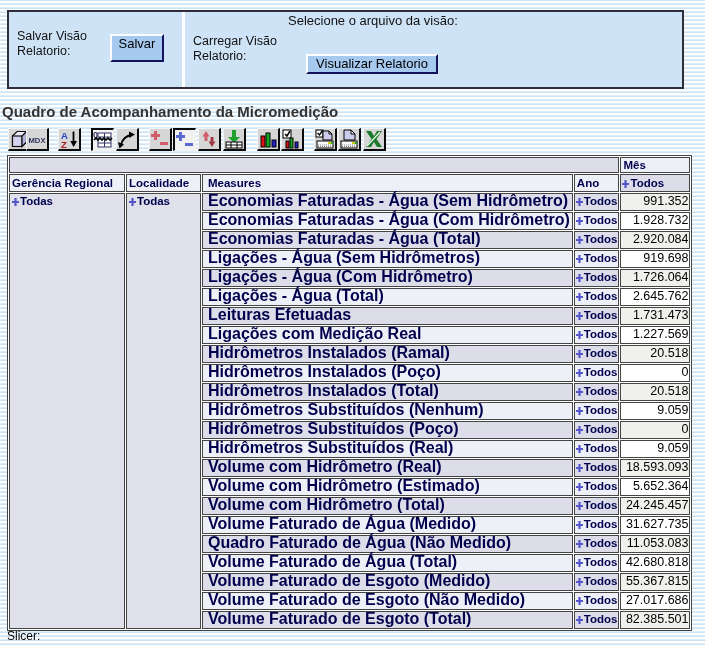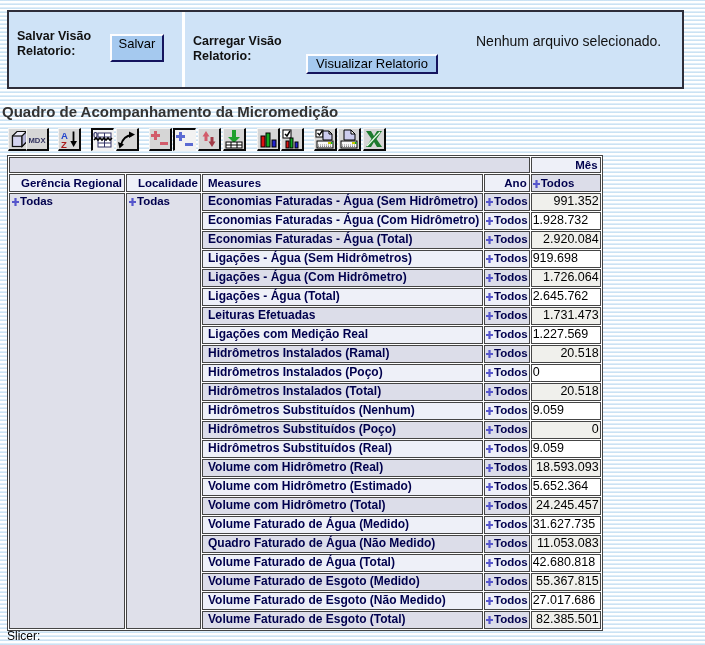--- a/index.html
+++ b/index.html
@@ -1,21 +1,21 @@
 <!DOCTYPE html>
 <html><head><meta charset="utf-8"><style>
 html,body{margin:0;padding:0}
 body{width:705px;height:645px;position:relative;overflow:hidden;
  font-family:"Liberation Sans",sans-serif;
  background:repeating-linear-gradient(180deg,#aad0ec 0px,#ffffff 1.3px,#ffffff 3.2px,#aad0ec 4px);}
 
 #topbox{position:absolute;left:7px;top:10px;width:677px;height:79px;
  background:#cfe3f7;border:2px solid #2e2e3a;box-sizing:border-box;}
 #topbox .sep{position:absolute;left:173px;top:0;width:3px;height:75px;background:#fff}
-.blbl{position:absolute;font-size:12.5px;font-weight:bold;color:#111;line-height:15px;white-space:nowrap}
+.blbl{position:absolute;font-size:12.5px;font-weight:normal;color:#111;line-height:15px;white-space:nowrap}
 .plain{position:absolute;font-size:12.5px;color:#111;white-space:nowrap}
 .winbtn{position:absolute;box-sizing:border-box;background:#a5c9ef;
  border-top:2px solid #fdfdff;border-left:2px solid #fdfdff;
  border-right:2px solid #14145e;border-bottom:2px solid #14145e;
  font-size:13px;color:#000;text-align:center;font-family:"Liberation Sans",sans-serif;padding:0}
 #filebtn{position:absolute;left:285px;top:21px;width:173px;height:19px;box-sizing:border-box;
  background:linear-gradient(180deg,#f6f6f6,#e5e5e5 60%,#dddddd);border:1px solid #a0a0a0;border-radius:2px;
  font-size:14px;color:#000;text-align:center;line-height:17px;white-space:nowrap;overflow:hidden}
 
 #heading{position:absolute;left:2px;top:103px;font-size:15px;font-weight:bold;color:#333}
@@ -26,37 +26,37 @@
 .tbtn.pressed{border-top:2px solid #0a0a0a;border-left:2px solid #0a0a0a;
  border-right:1px solid #f2f2f2;border-bottom:1px solid #f2f2f2;background:#f2f2f2}
 .tbtn svg{display:block}
 
 #pivot{position:absolute;left:7px;top:155px;border-collapse:separate;border-spacing:1px;
  background:#ffffff;border:1px solid #454545}
 #pivot td{border:1px solid #454545;font-size:11.5px;height:16px;line-height:16px;
  padding:0 2px;white-space:nowrap;box-sizing:content-box}
 #pivot .b{font-weight:bold;color:#00004d}
 #pivot tr.d td{vertical-align:top;line-height:14px}
-.ctr{text-align:right}
+.ctr{text-align:left}
 .hdk{background:#dcdde9}
 .hlt{background:#eef0f8}
 #pivot td.vo{background:#f0f0ec;text-align:right;color:#000;padding:0 1px;font-size:12.5px;line-height:12.5px}
-#pivot td.ve{background:#ffffff;color:#000;padding:0 1px;font-size:12.5px;line-height:12.5px}
+#pivot td.ve{background:#ffffff;text-align:right;color:#000;padding:0 1px;font-size:12.5px;line-height:12.5px}
 .span-cell{vertical-align:top;background:#dfe0ea}
-#pivot td.meas{padding-left:5px;font-size:12px}
+#pivot td.meas{padding-left:5px;font-size:16px}
 .plus{vertical-align:-1px;margin-right:1px}
 #slicer{position:absolute;left:7px;top:629px;font-size:12px;color:#000}
 </style></head>
 <body>
 <div id="topbox">
  <div class="blbl" style="left:8px;top:17px">Salvar Visão<br>Relatorio:</div>
  <div class="winbtn" style="left:101px;top:22px;width:54px;height:28px;line-height:15px">Salvar</div>
  <div class="sep"></div>
  <div class="blbl" style="left:184px;top:22px">Carregar Visão<br>Relatorio:</div>
- <div class="plain" style="left:467px;top:21px;font-size:14px">Nenhum arquivo selecionado.</div>
+ <div class="plain" style="left:279px;top:1px;font-size:13px">Selecione o arquivo da visão:</div>
  <div class="winbtn" style="left:297px;top:42px;width:132px;height:20px;line-height:15px">Visualizar Relatorio</div>
 </div>
 <div id="heading">Quadro de Acompanhamento da Micromedição</div>
 <div class="tbtn" style="left:8px">
     <svg width="20" height="20" viewBox="0 0 20 20">
       <path d="M3.5 7 L8 2.5 L17.5 2.5 L17.5 13 L13 17.5 L3.5 17.5 Z" fill="#ececfa" stroke="#111" stroke-width="1.2"></path>
       <rect x="3.5" y="7" width="9.5" height="10.5" fill="#d4d4f0" stroke="#111" stroke-width="1.2"></rect>
       <path d="M13 7 L17.5 2.5 L17.5 13 L13 17.5 Z" fill="#b4b4da" stroke="#111" stroke-width="1.2"></path>
     </svg>
   </div>

